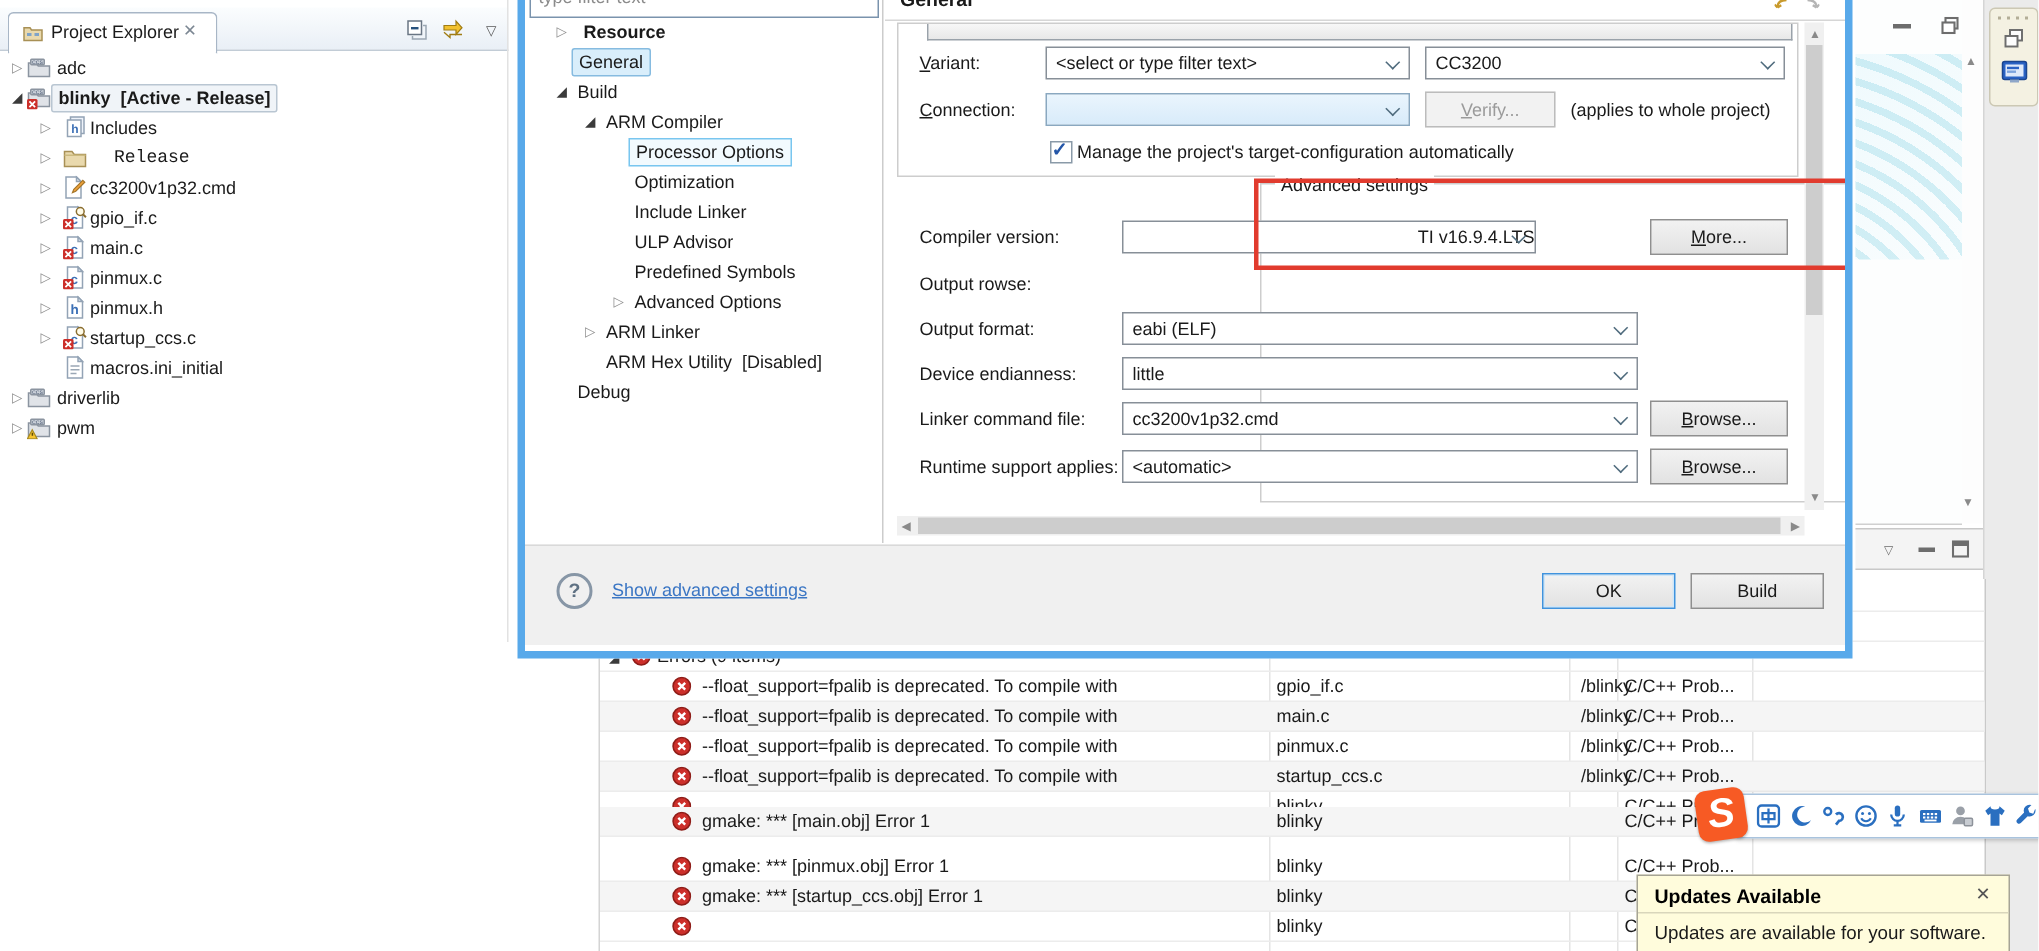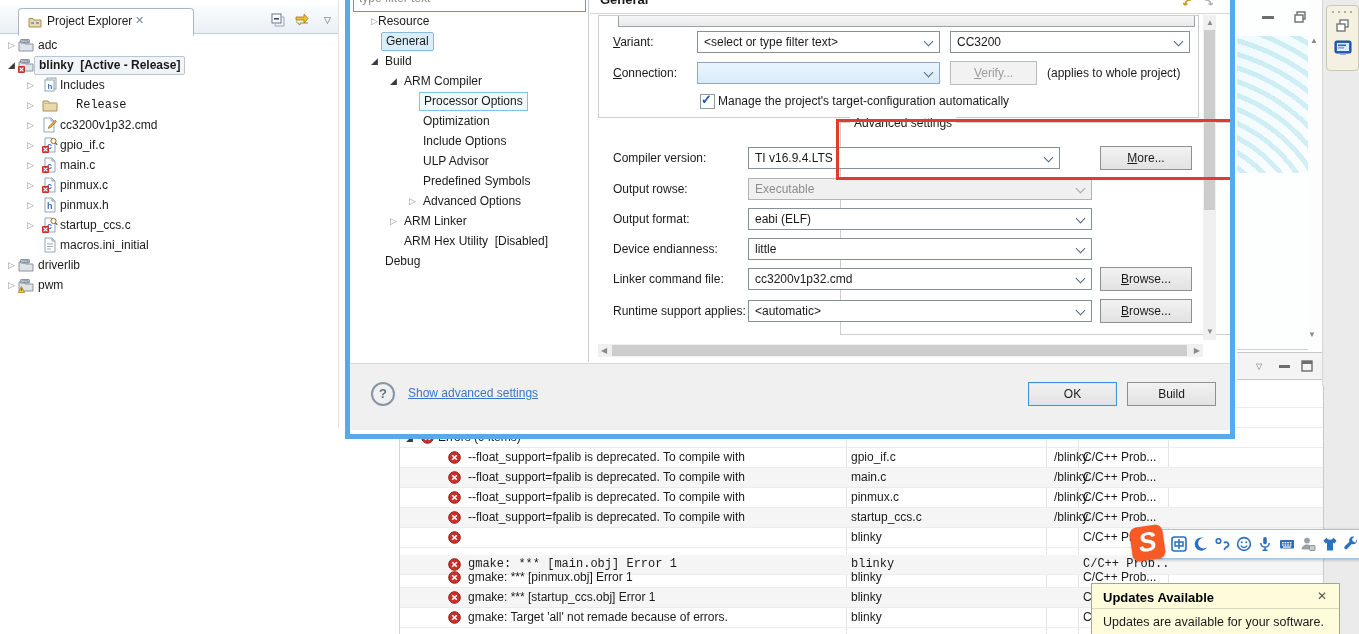--- a/index.html
+++ b/index.html
@@ -2,21 +2,21 @@
 <html style="--accent-blue: #58a9ea; --highlight-red: #e13b2e; --link-blue: #3b76c4; --error-red: #cc2f2a; --sogou-orange: #f75a24; --notification-yellow: #fffcdc; --selection-blue: #d9eefb;"><head>
 <meta charset="utf-8">
 <style>
   html,body{margin:0;padding:0;background:#fff;}
   #screen{position:relative;width:1359px;height:634px;overflow:hidden;background:#fff;
     font-family:"Liberation Sans",sans-serif;font-size:12px;color:#1a1a1a;}
   .abs{position:absolute;}
   
   #pe-panel{left:0;top:0;width:339px;height:634px;background:#fff;}
   #pe-header{left:0;top:5px;width:339px;height:28px;background:linear-gradient(#fbfdfe,#e9eff6);border-bottom:1px solid #c2ccd6;}
-  #pe-tab{left:18px;top:3px;width:138px;height:26px;background:#fff;border:1px solid #a8b6c6;border-bottom:1px solid #fff;border-radius:4px 4px 0 0;padding-left:36px;}
+  #pe-tab{left:5px;top:3px;width:138px;height:26px;background:#fff;border:1px solid #a8b6c6;border-bottom:1px solid #fff;border-radius:4px 4px 0 0;}
   #pe-tab-label{left:28px;top:5px;white-space:pre;}
   #pe-tab-close{left:116px;top:5px;color:#7c8793;font-size:11px;cursor:default;}
   .pe-tool{top:8px;color:#5a5a5a;}
   #pe-tree{left:0;top:0;width:339px;height:600px;}
   .tree-row{position:absolute;height:20px;left:0;right:0;}
   .expander{position:absolute;top:0;height:20px;line-height:20px;font-size:9px;}
   .expander.collapsed{color:#939393;}
   .expander.expanded{color:#3b3b3b;}
   .tree-icon{position:absolute;top:2px;width:16px;height:16px;}
   .tree-icon svg{display:block;}
@@ -346,21 +346,21 @@
         <div class="tree-icon" style="left: 48px; top: 3px;">
           <svg width="13" height="13" viewBox="0 0 13 13">
             <circle cx="6.5" cy="6.5" r="5.8" fill="#cc2f2a" stroke="#8e1d18"></circle>
             <path d="M4.2 4.2 l4.6 4.6 M8.8 4.2 l-4.6 4.6" stroke="#fff" stroke-width="1.6"></path>
           </svg>
         </div>
         <div class="pcell" style="left: 451px; width: 193px;">blinky</div>
         <div class="pcell" style="left: 654px; width: 60px; overflow: visible;"></div>
         <div class="pcell" style="left: 683px; width: 84px;">C/C++ Prob...</div>
       </div>
-      <div class="prow stripe" style="top: 169px; font-family: Liberation Mono, monospace;">
+      <div class="prow stripe" style="top: 152px;">
         <div class="tree-icon" style="left: 48px; top: 3px;">
           <svg width="13" height="13" viewBox="0 0 13 13">
             <circle cx="6.5" cy="6.5" r="5.8" fill="#cc2f2a" stroke="#8e1d18"></circle>
             <path d="M4.2 4.2 l4.6 4.6 M8.8 4.2 l-4.6 4.6" stroke="#fff" stroke-width="1.6"></path>
           </svg>
         </div>
         <div class="pcell" style="left: 68px; width: 377px;">gmake: *** [main.obj] Error 1</div>
         <div class="pcell" style="left: 451px; width: 193px;">blinky</div>
         <div class="pcell" style="left: 654px; width: 60px; overflow: visible;"></div>
         <div class="pcell" style="left: 683px; width: 84px;">C/C++ Prob...</div>
@@ -389,21 +389,20 @@
         <div class="pcell" style="left: 654px; width: 60px; overflow: visible;"></div>
         <div class="pcell" style="left: 683px; width: 84px;">C/C++ Prob...</div>
       </div>
       <div class="prow" style="top: 222px;">
         <div class="tree-icon" style="left: 48px; top: 3px;">
           <svg width="13" height="13" viewBox="0 0 13 13">
             <circle cx="6.5" cy="6.5" r="5.8" fill="#cc2f2a" stroke="#8e1d18"></circle>
             <path d="M4.2 4.2 l4.6 4.6 M8.8 4.2 l-4.6 4.6" stroke="#fff" stroke-width="1.6"></path>
           </svg>
         </div>
-        <div class="pcell" style="left: 68px; width: 377px;">gmake: Target 'all' not remade because of errors.</div>
         <div class="pcell" style="left: 451px; width: 193px;">blinky</div>
         <div class="pcell" style="left: 654px; width: 60px; overflow: visible;"></div>
         <div class="pcell" style="left: 683px; width: 84px;">C/C++ Prob...</div>
       </div>
     </div>
 
   <div class="abs" id="gray-side"></div>
   <div class="abs" id="welcome">
     <span class="abs" style="left:25px;top:16px;width:12px;height:3px;background:#6d6d6d;"></span>
     <span class="abs" style="left:57px;top:11px;">
@@ -448,41 +447,41 @@
           <rect x="6" y="13" width="6" height="2" fill="#8ea6c8"></rect>
         </svg>
     </span>
   </div>
 
   <div class="abs" id="dialog">
     <div id="dlg-filter">type filter text</div>
     <div id="dlg-tree">
         <div class="tree-row" style="top: 11px;">
           <div class="expander collapsed" style="left: 21px;">▷</div>
-          <div class="tree-label" style="left: 28px;">Resource</div>
+          <div class="tree-label" style="left: 39px; font-weight: bold;">Resource</div>
         </div>
         <div class="tree-row" style="top: 31px;">
           <div class="tree-label dlg-selected" style="left: 35px;">General</div>
         </div>
         <div class="tree-row" style="top: 51px;">
           <div class="expander expanded" style="left: 21px;">◢</div>
           <div class="tree-label" style="left: 35px;">Build</div>
         </div>
         <div class="tree-row" style="top: 71px;">
           <div class="expander expanded" style="left: 40px;">◢</div>
           <div class="tree-label" style="left: 54px;">ARM Compiler</div>
         </div>
         <div class="tree-row" style="top: 91px;">
           <div class="tree-label dlg-highlight" style="left: 73px;">Processor Options</div>
         </div>
         <div class="tree-row" style="top: 111px;">
           <div class="tree-label" style="left: 73px;">Optimization</div>
         </div>
         <div class="tree-row" style="top: 131px;">
-          <div class="tree-label" style="left: 73px;">Include Options</div>
+          <div class="tree-label" style="left: 73px;">Include Linker</div>
         </div>
         <div class="tree-row" style="top: 151px;">
           <div class="tree-label" style="left: 73px;">ULP Advisor</div>
         </div>
         <div class="tree-row" style="top: 171px;">
           <div class="tree-label" style="left: 73px;">Predefined Symbols</div>
         </div>
         <div class="tree-row" style="top: 191px;">
           <div class="expander collapsed" style="left: 59px;">▷</div>
           <div class="tree-label" style="left: 73px;">Advanced Options</div>
@@ -529,25 +528,24 @@
       <div class="checkbox" style="left:110px;top:94px;">
           <span class="mark">✓</span>
         </div>
       <div class="abs" style="left:128px;top:94px;height:14px;line-height:14px;">Manage the project's target-configuration automatically</div>
 
       <div id="adv-fieldset"></div>
       <div id="adv-legend">Advanced settings</div>
       <div id="red-box"></div>
 
       <div class="form-label" style="top:147px;">Compiler version:</div>
-      <div class="combo" style="left:158px;top:147px;width:312px;"><span>TI v16.9.4.LTS</span><span class="chev"></span></div>
+      <div class="combo" style="left:158px;top:147px;width:276px;text-align:right;"><span>TI v16.9.4.LTS</span><span class="chev"></span></div>
       <div class="btn mnem" style="left:510px;top:146px;width:92px;"><u>M</u>ore...</div>
 
       <div class="form-label" style="top:178px;">Output rowse:</div>
-      <div class="combo disabled" style="left:158px;top:178px;width:344px;"><span>Executable</span><span class="chev"></span></div>
 
       <div class="form-label" style="top:208px;">Output format:</div>
       <div class="combo" style="left:158px;top:208px;width:344px;"><span>eabi (ELF)</span><span class="chev"></span></div>
 
       <div class="form-label" style="top:238px;">Device endianness:</div>
       <div class="combo" style="left:158px;top:238px;width:344px;"><span>little</span><span class="chev"></span></div>
 
       <div class="form-label" style="top:268px;">Linker command file:</div>
       <div class="combo" style="left:158px;top:268px;width:344px;"><span>cc3200v1p32.cmd</span><span class="chev"></span></div>
       <div class="btn mnem" style="left:510px;top:267px;width:92px;"><u>B</u>rowse...</div>

